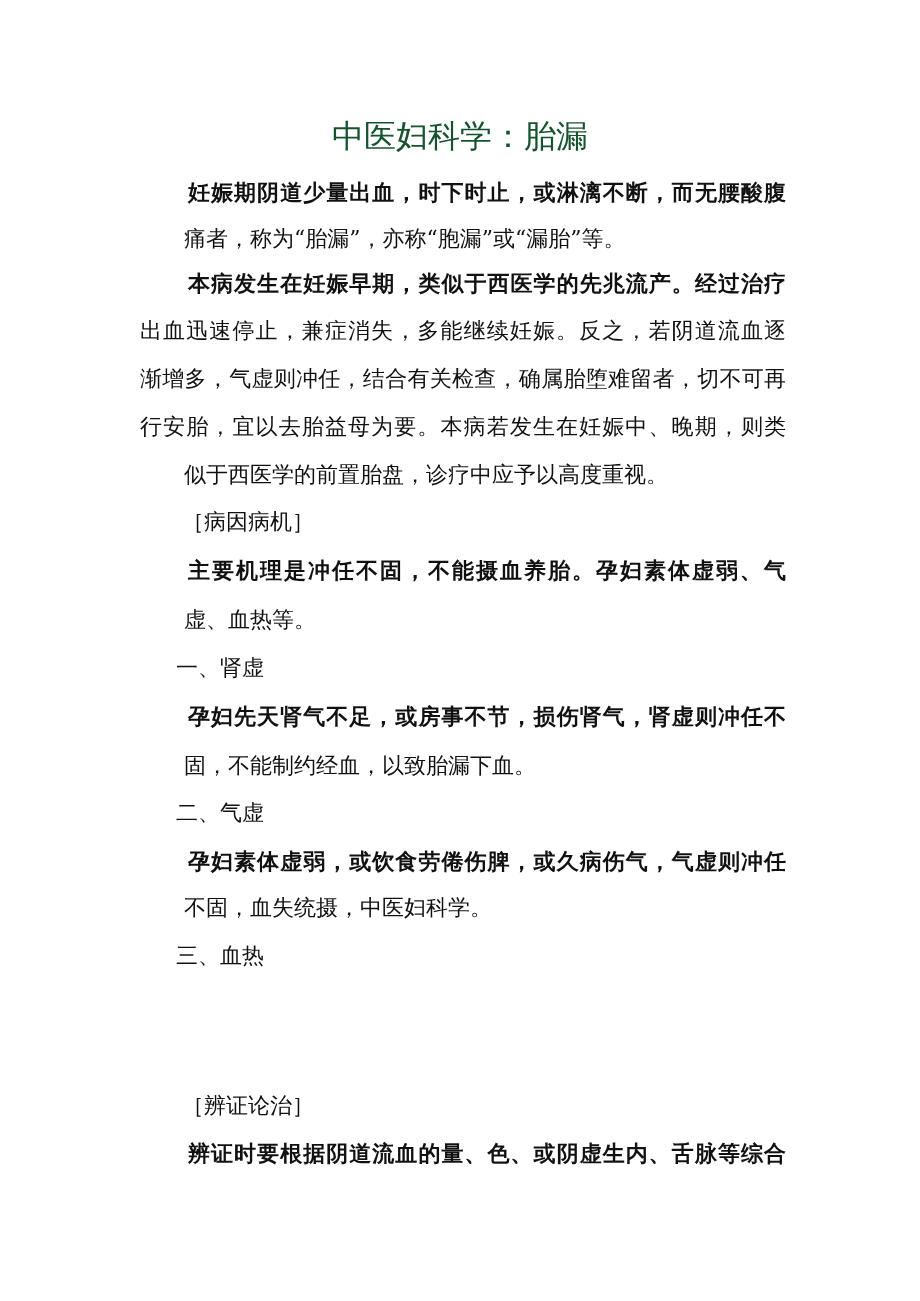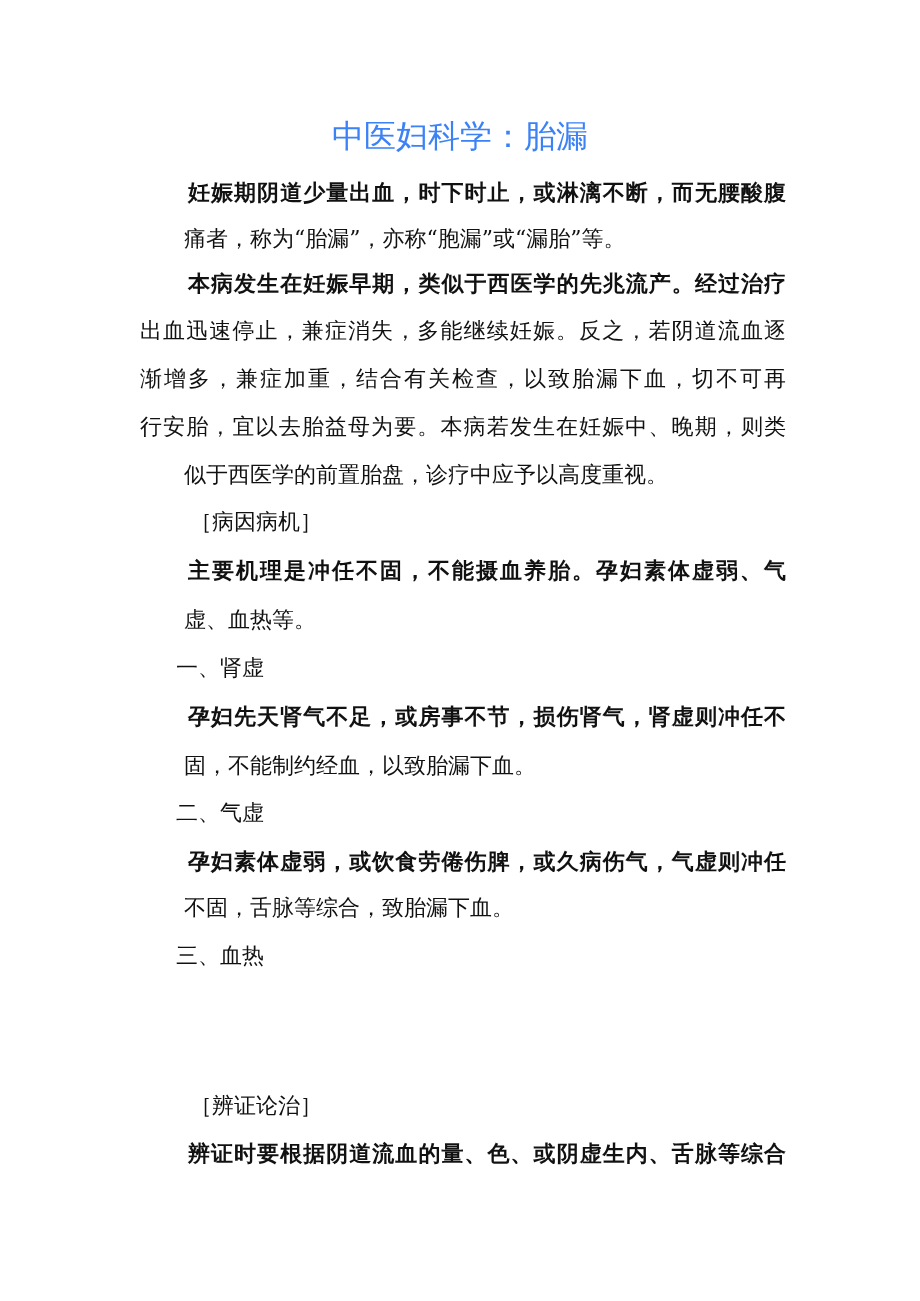--- a/index.html
+++ b/index.html
@@ -1,57 +1,57 @@
 <!DOCTYPE html>
 <html><head>
 <meta charset="utf-8">
 <style>
   html, body { margin: 0; padding: 0; background: #ffffff; }
   body { width: 920px; height: 1301px; position: relative; overflow: hidden;
          font-family: "DejaVu Serif", "Liberation Serif", serif; color: #111; }
   .page { position: absolute; left: 0; top: 0; width: 920px; height: 1301px; }
   .title { position: absolute; top: 112px; left: 0; width: 920px; text-align: center;
            font-family: "DejaVu Sans", "Liberation Sans", sans-serif;
-           font-size: 32px; line-height: 48px; color: #3b82f6; letter-spacing: 0px; }
+           font-size: 32px; line-height: 48px; color: #14532d; letter-spacing: 0px; }
   .line { position: absolute; left: 140px; width: 646px; font-size: 22px; line-height: 30px;
           white-space: nowrap; text-align: justify; text-align-last: justify; letter-spacing: 0px; }
   .line.last { text-align-last: left; margin-left: 44px; }
   .line.indent { left: 188px; width: 598px; font-weight: bold; }
   .line.heading { left: 176px; text-align-last: left; }
-  .line.bracket { left: 182px; text-align-last: left; margin-left: 8px; }
+  .line.bracket { left: 182px; text-align-last: left; }
 </style>
 </head>
 <body>
 
 <div class="page">
   <div class="title">中医妇科学：胎漏</div>
 
   <div class="line indent" style="top:177px">妊娠期阴道少量出血，时下时止，或淋漓不断，而无腰酸腹</div>
   <div class="line last" style="top:224px">痛者，称为“胎漏”，亦称“胞漏”或“漏胎”等。</div>
 
   <div class="line indent" style="top:268px">本病发生在妊娠早期，类似于西医学的先兆流产。经过治疗</div>
   <div class="line" style="top:316px">出血迅速停止，兼症消失，多能继续妊娠。反之，若阴道流血逐</div>
-  <div class="line" style="top:364px">渐增多，兼症加重，结合有关检查，以致胎漏下血，切不可再</div>
+  <div class="line" style="top:364px">渐增多，气虚则冲任，结合有关检查，确属胎堕难留者，切不可再</div>
   <div class="line" style="top:412px">行安胎，宜以去胎益母为要。本病若发生在妊娠中、晚期，则类</div>
   <div class="line last" style="top:460px">似于西医学的前置胎盘，诊疗中应予以高度重视。</div>
 
   <div class="line bracket" style="top:507px">［病因病机］</div>
 
   <div class="line indent" style="top:555px">主要机理是冲任不固，不能摄血养胎。孕妇素体虚弱、气</div>
   <div class="line last" style="top:605px">虚、血热等。</div>
 
   <div class="line heading" style="top:653px">一、肾虚</div>
 
   <div class="line indent" style="top:701px">孕妇先天肾气不足，或房事不节，损伤肾气，肾虚则冲任不</div>
   <div class="line last" style="top:751px">固，不能制约经血，以致胎漏下血。</div>
 
   <div class="line heading" style="top:798px">二、气虚</div>
 
   <div class="line indent" style="top:846px">孕妇素体虚弱，或饮食劳倦伤脾，或久病伤气，气虚则冲任</div>
-  <div class="line last" style="top:893px">不固，舌脉等综合，致胎漏下血。</div>
+  <div class="line last" style="top:893px">不固，血失统摄，中医妇科学。</div>
 
   <div class="line heading" style="top:941px">三、血热</div>
 
 
   <div class="line bracket" style="top:1091px">［辨证论治］</div>
 
   <div class="line indent" style="top:1138px">辨证时要根据阴道流血的量、色、或阴虚生内、舌脉等综合</div>
 </div>
 
 </body></html>

